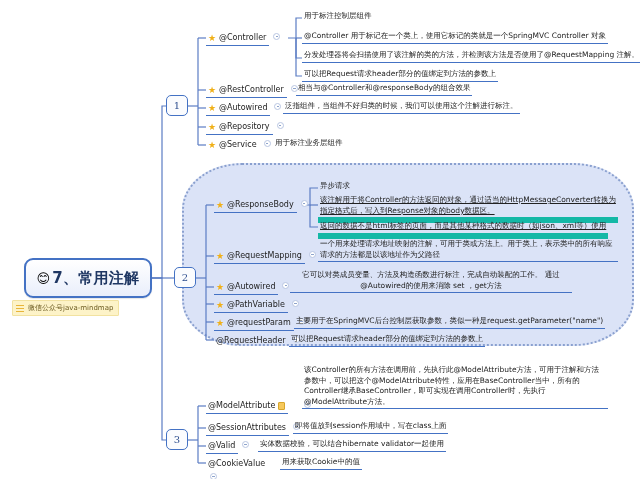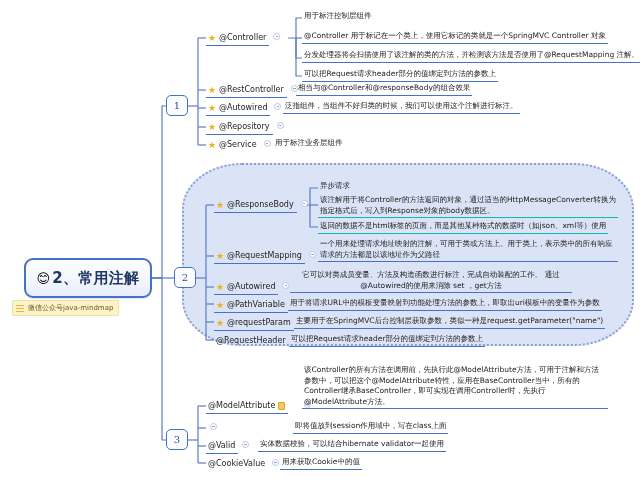--- a/index.html
+++ b/index.html
@@ -123,21 +123,21 @@
     position: absolute;
     font-size: 7.5px;
     color: #222;
     line-height: 10.5px;
     border-bottom: 1.2px solid #4472c4;
     padding: 0 2px 1px 2px;
     white-space: nowrap;
   }
   .detail.wrap { white-space: normal; }
   .detail.plain { border-bottom: none; }
-  .detail.thin { border-bottom: 1px solid #14b8a6; }
+  .detail.thin { border-bottom: 6px solid #14b8a6; text-decoration: underline; }
 </style>
 </head>
 <body>
 
 <div id="root">
 
   <div class="group2-bg"></div>
 
   <svg class="wires" viewBox="0 0 640 479">
     <g fill="none" stroke="#5b7cc4" stroke-width="1.2">
@@ -178,21 +178,21 @@
       <path d="M296,38 L296,76 L302,76"></path>
 
       <path d="M302,205 L310,205 L310,188 L318,188"></path>
       <path d="M310,205 L318,205"></path>
       <path d="M310,205 L310,227 L318,227"></path>
     </g>
   </svg>
 
   <div class="central">
     <span class="emoji">😊</span>
-    <span class="ctext">2、常用注解</span>
+    <span class="ctext">7、常用注解</span>
   </div>
   <div class="subnote">
     <span class="lines"></span>
     <span>微信公众号java-mindmap</span>
   </div>
 
   <div class="badge" style="left:166px; top:95px;">
     <span>1</span>
   </div>
   <div class="badge" style="left:174px; top:267px;">
@@ -278,21 +278,20 @@
   </div>
   <div class="detail wrap" style="left:290px; top:270px; width:282px;text-align:center;">它可以对类成员变量、方法及构造函数进行标注，完成自动装配的工作。 通过@Autowired的使用来消除 set ，get方法</div>
 
   <div class="topic" style="left:214px; top:298px;">
     <span class="label">
       <span class="star">★</span>
       <span>@PathVariable</span>
     </span>
     <span class="collapse"></span>
   </div>
-  <div class="detail" style="left:288px; top:298px;">用于将请求URL中的模板变量映射到功能处理方法的参数上，即取出uri模板中的变量作为参数</div>
 
   <div class="topic" style="left:214px; top:316px;">
     <span class="label">
       <span class="star">★</span>
       <span>@requestParam</span>
     </span>
     <span class="collapse"></span>
   </div>
   <div class="detail" style="left:294px; top:316px;">主要用于在SpringMVC后台控制层获取参数，类似一种是request.getParameter("name")</div>
 
@@ -307,33 +306,36 @@
   <div class="topic" style="left:206px; top:399px;gap:12px;">
     <span class="label">
       <span>@ModelAttribute</span>
       <span class="notei"></span>
     </span>
     <span class="collapse"></span>
   </div>
   <div class="detail wrap" style="left:302px; top:365px; width:306px;">该Controller的所有方法在调用前，先执行此@ModelAttribute方法，可用于注解和方法参数中，可以把这个@ModelAttribute特性，应用在BaseController当中，所有的Controller继承BaseController，即可实现在调用Controller时，先执行@ModelAttribute方法。</div>
 
   <div class="topic" style="left:206px; top:421px;">
+    <span class="label">
+      <span>@SessionAttributes</span>
+    </span>
     <span class="collapse"></span>
   </div>
   <div class="detail" style="left:293px; top:421px;">即将值放到session作用域中，写在class上面</div>
 
   <div class="topic" style="left:206px; top:439px;text-align:right;">
     <span class="label">
       <span>@Valid</span>
     </span>
     <span class="collapse"></span>
   </div>
   <div class="detail" style="left:258px; top:439px;">实体数据校验，可以结合hibernate validator一起使用</div>
 
-  <div class="topic" style="left:206px; top:457px;">
+  <div class="topic" style="left:206px; top:457px;flex-direction:column;">
     <span class="label noline">
       <span>@CookieValue</span>
     </span>
     <span class="collapse"></span>
   </div>
   <div class="detail" style="left:280px; top:457px;">用来获取Cookie中的值</div>
 
 </div>
 
 </body></html>

